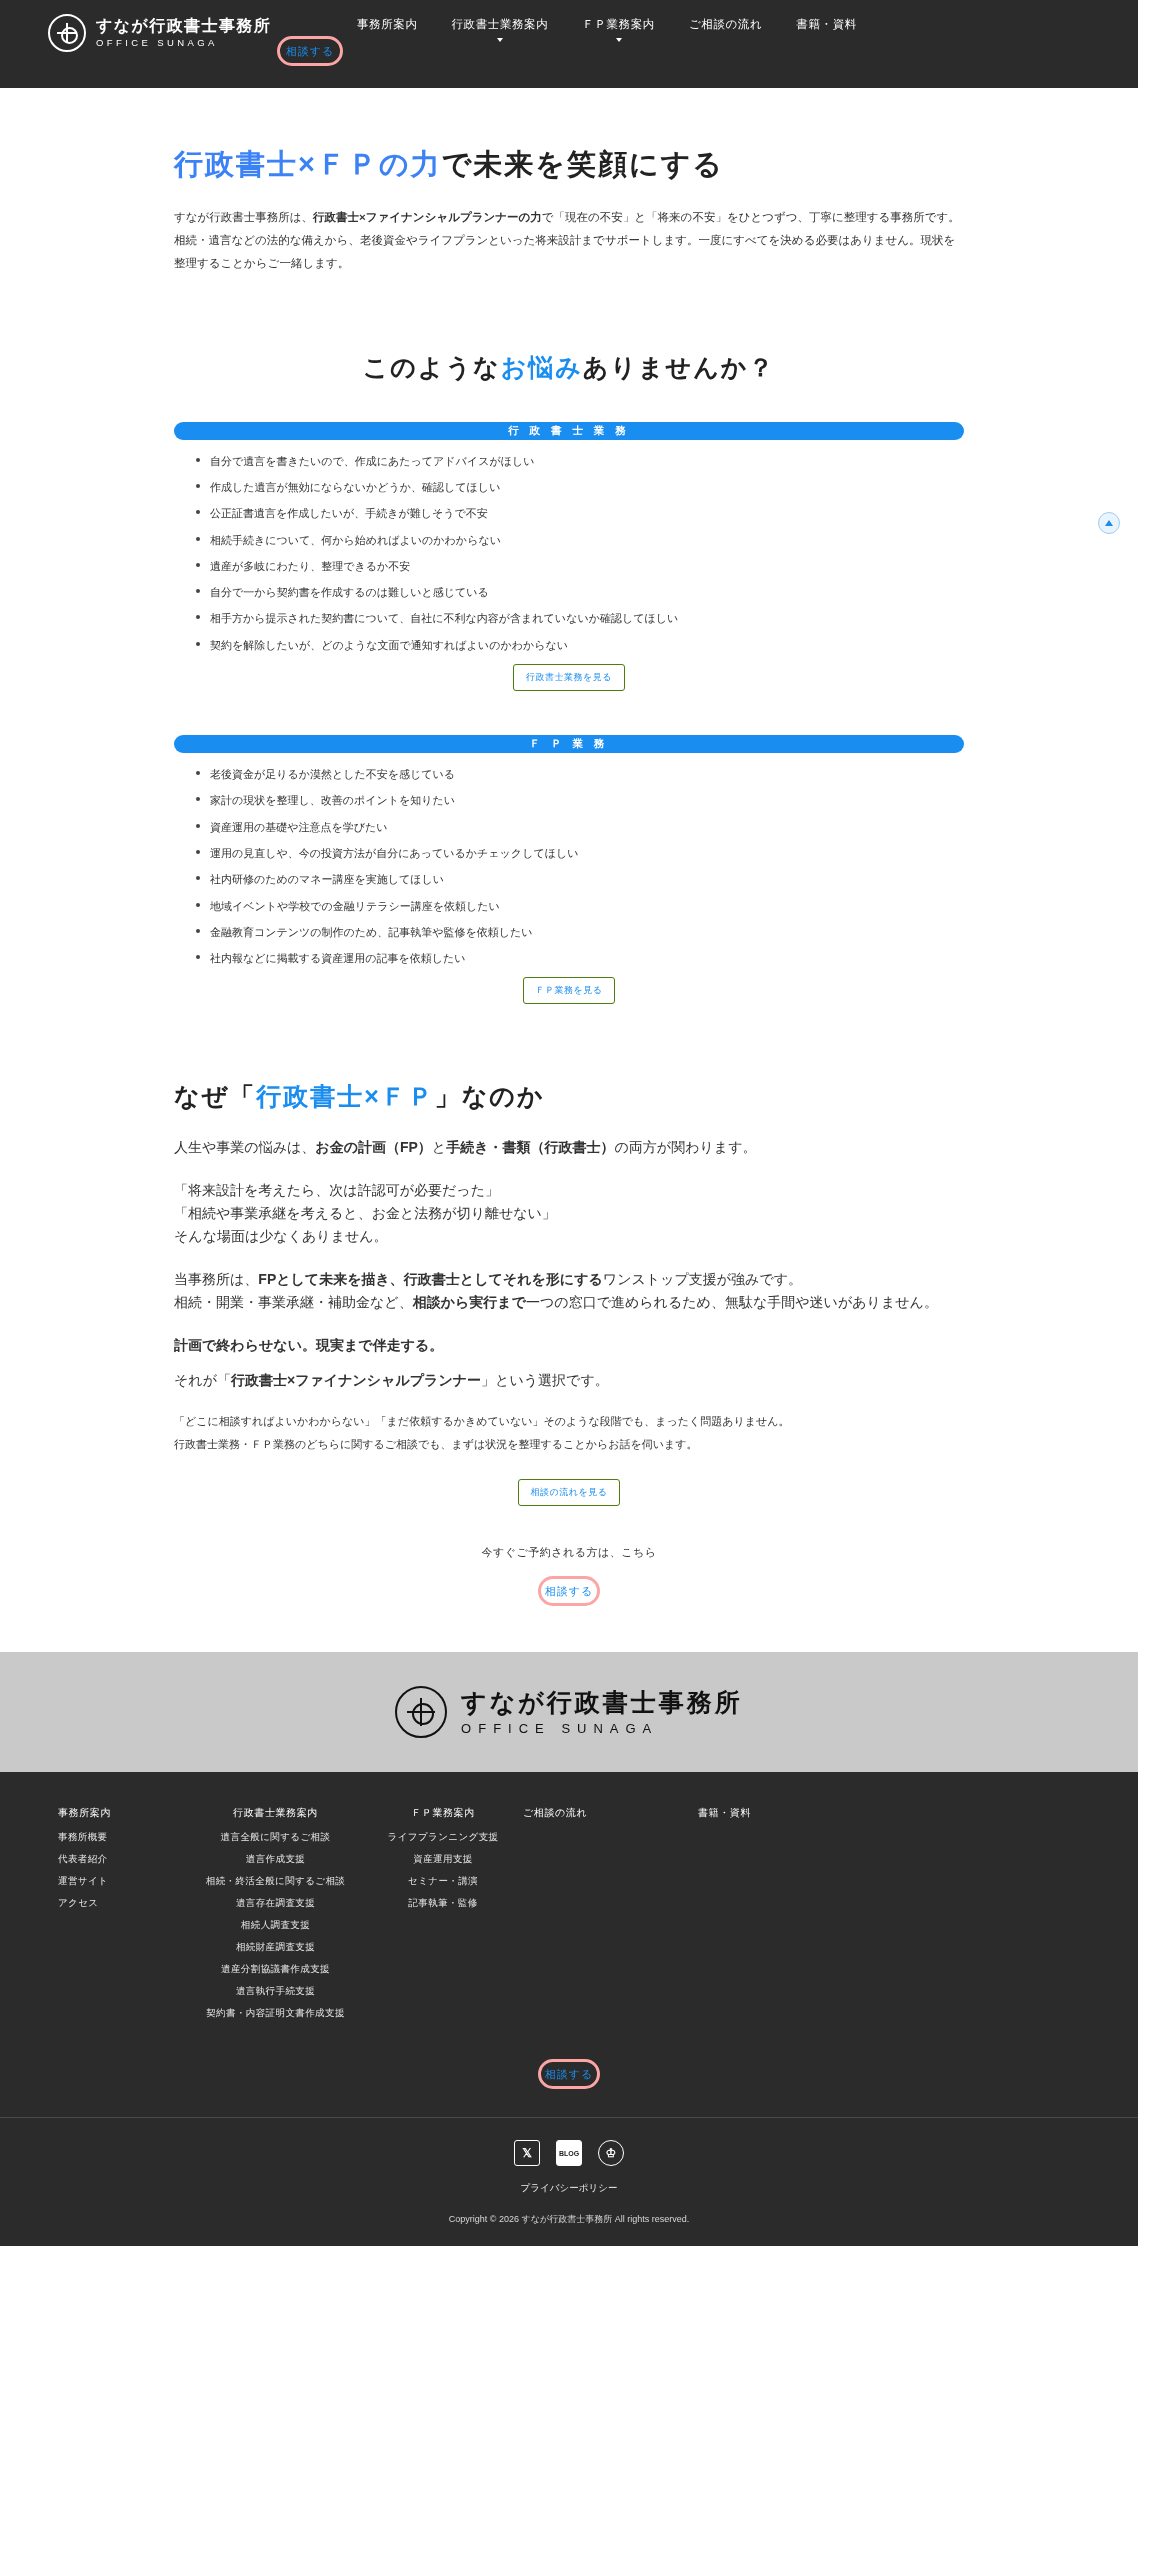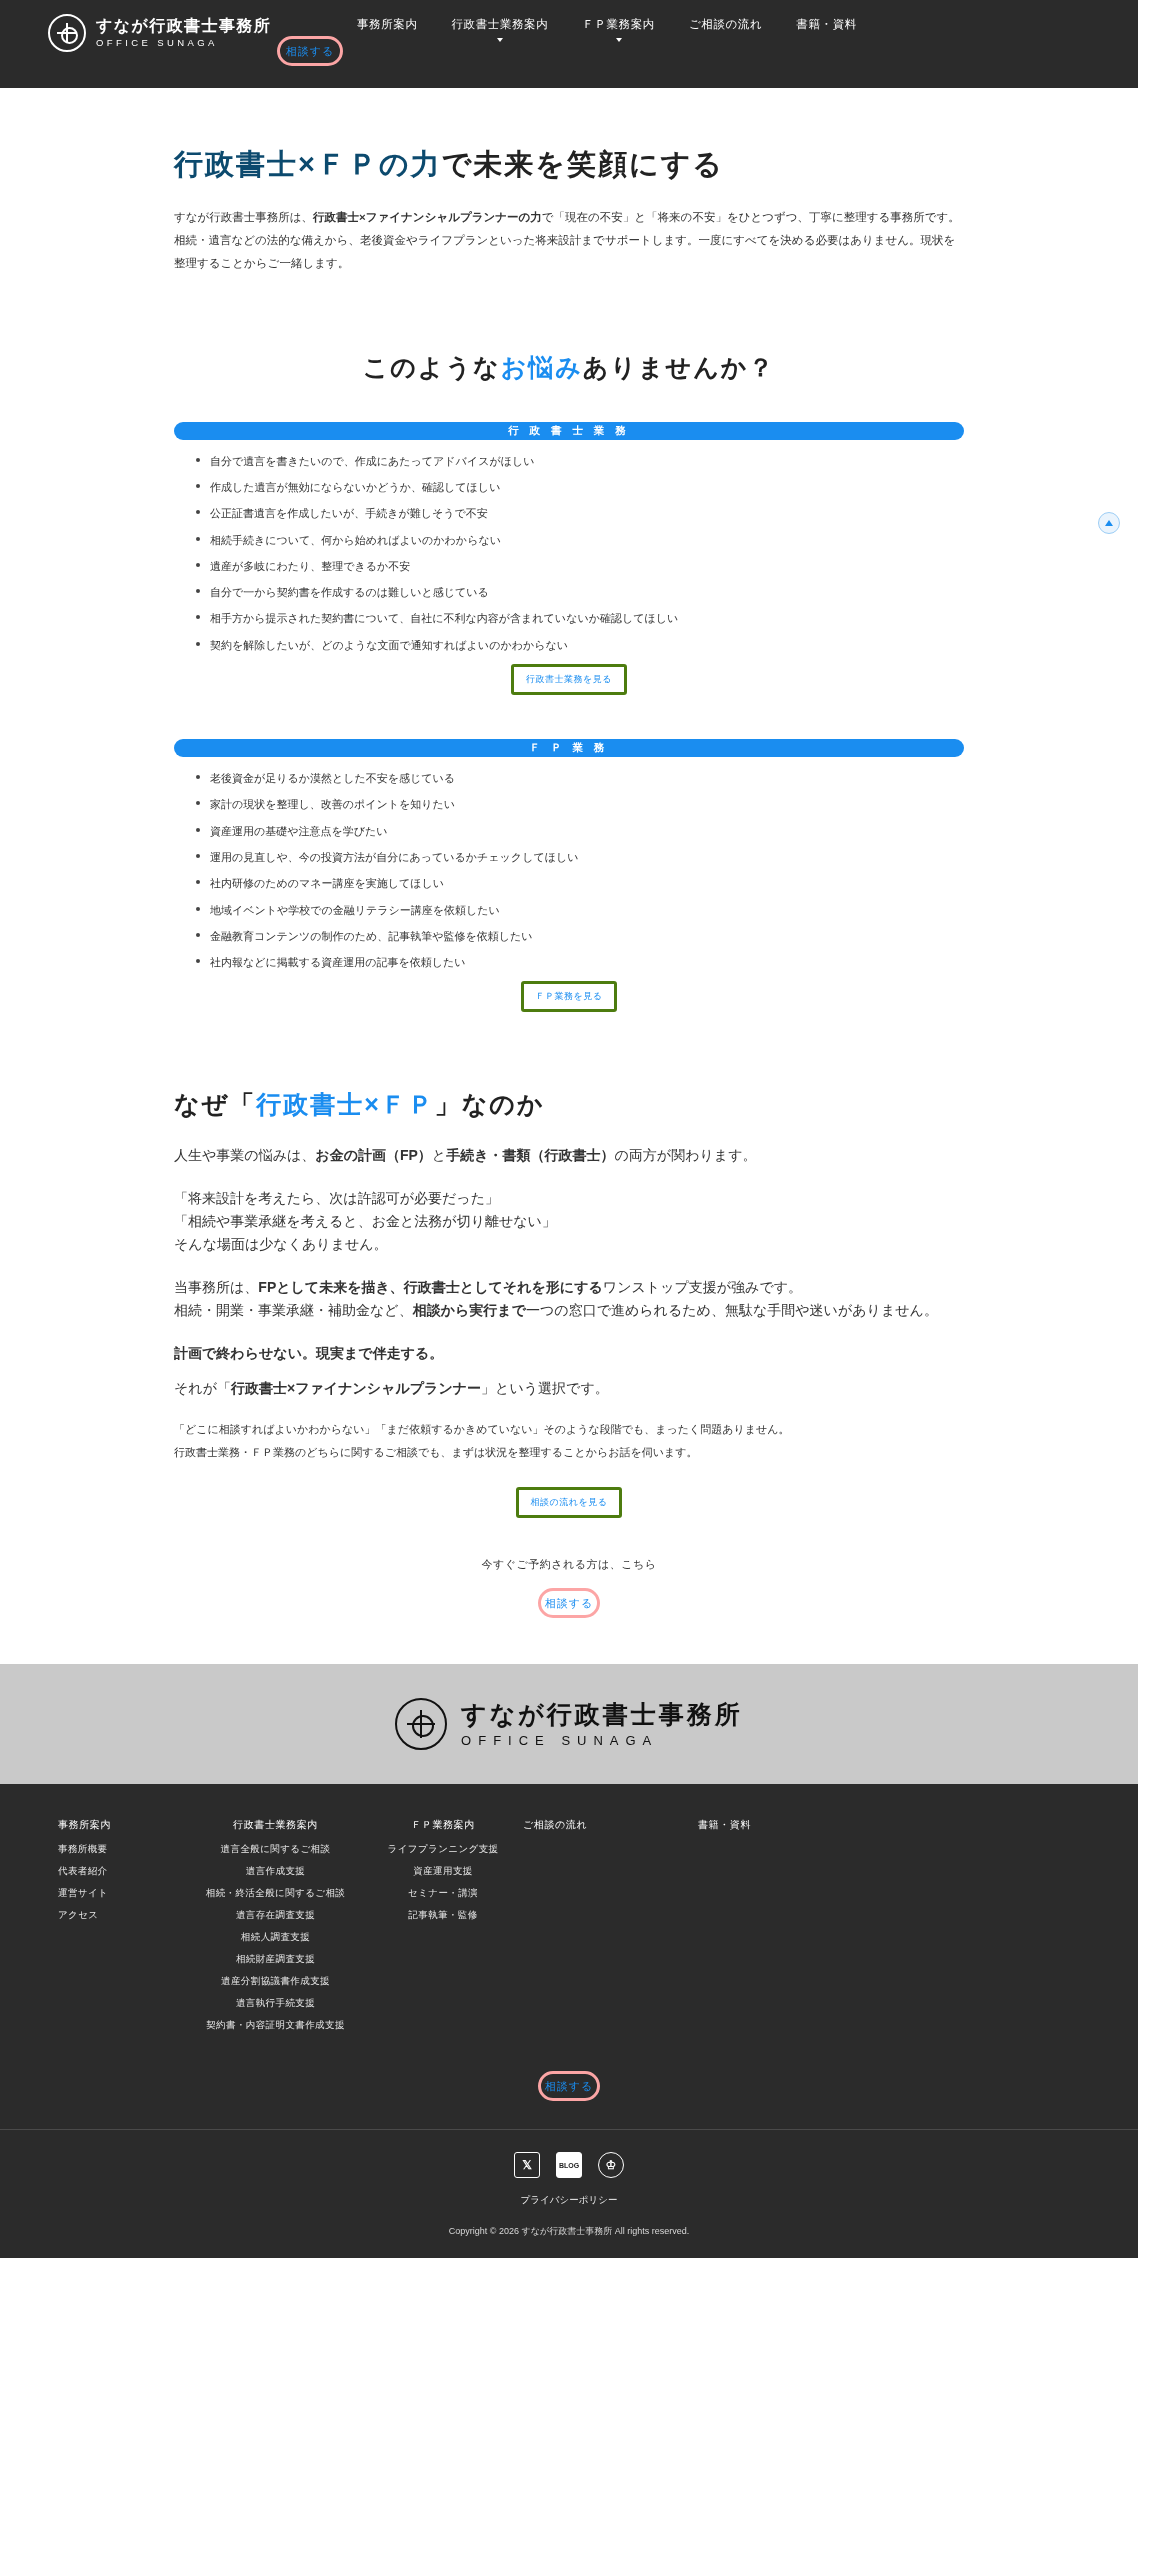--- a/index.html
+++ b/index.html
@@ -100,21 +100,21 @@
   .inner { width: 1000px; margin: 0 auto; padding-left: 105px; padding-right: 105px; }
 
   h1.hero {
     font-size: 29px;
     font-weight: 700;
     letter-spacing: 2px;
     margin: 58px 0 0 0;
     color:#222;
     line-height:1.3;
   }
-  h1.hero .accent { color:#0c4a6e; }
+  h1.hero .accent { color:#3b82f6; }
 
   p.lead {
     font-size: 11.5px;
     line-height: 2.0;
     margin: 22px 0 0 0;
     color:#333;
     max-width: 810px;
   }
   p.lead b { font-weight:700; }
 
@@ -157,21 +157,21 @@
   }
   ul.bullets li:before {
     content:"";
     position:absolute; left:0; top:4px;
     width:4px;height:4px;border-radius:50%;
     background:#444;
   }
 
   .btn-row { display:flex; justify-content:center; margin-top: 10px; }
   .btn-small {
-    border:3px solid #4d7c0f;
+    border:1px solid #4d7c0f;
     color:#1a8df0;
     background:#fff;
     border-radius: 3px;
     font-size: 9px;
     letter-spacing:0.5px;
     padding: 6px 12px;
     cursor:pointer;
   }
 
   .why-text { margin-top: 24px; }

